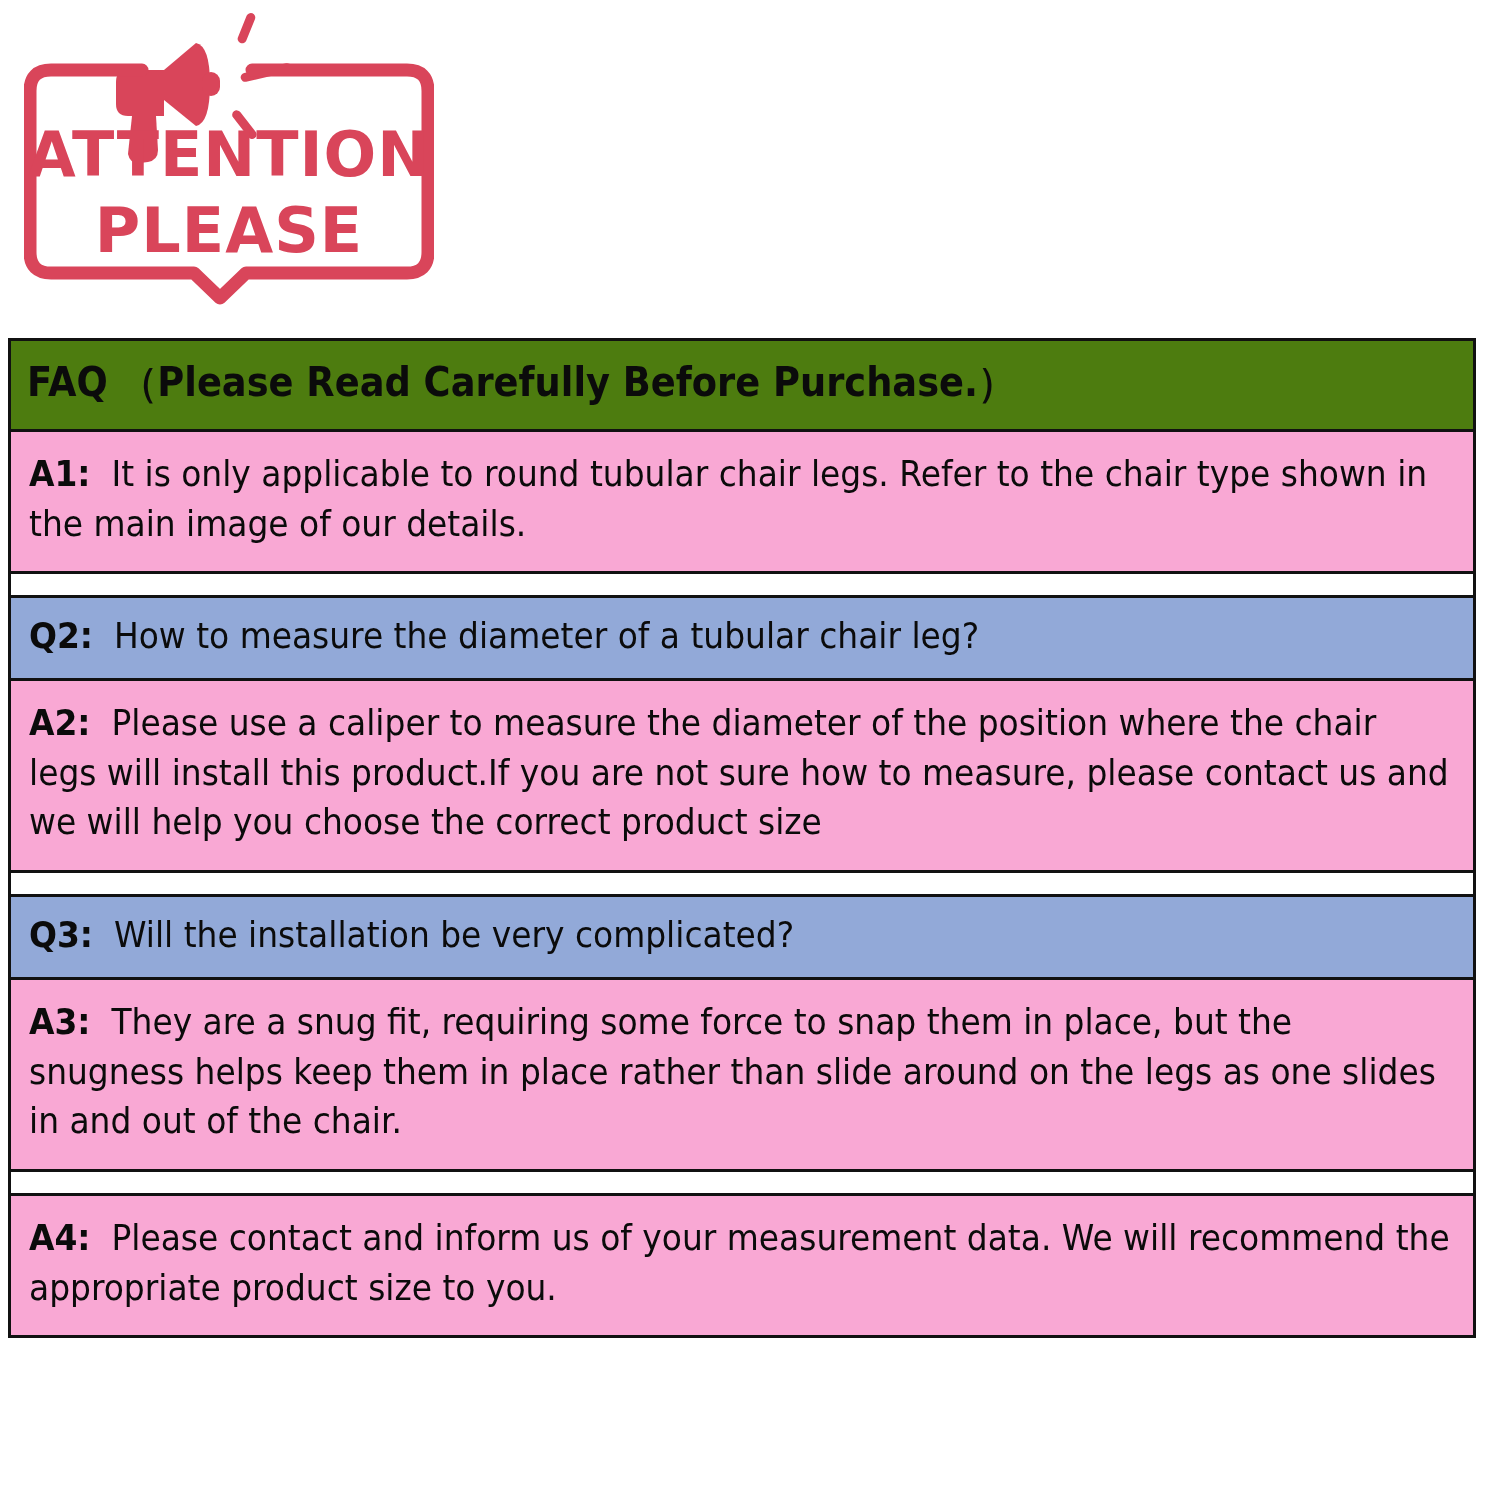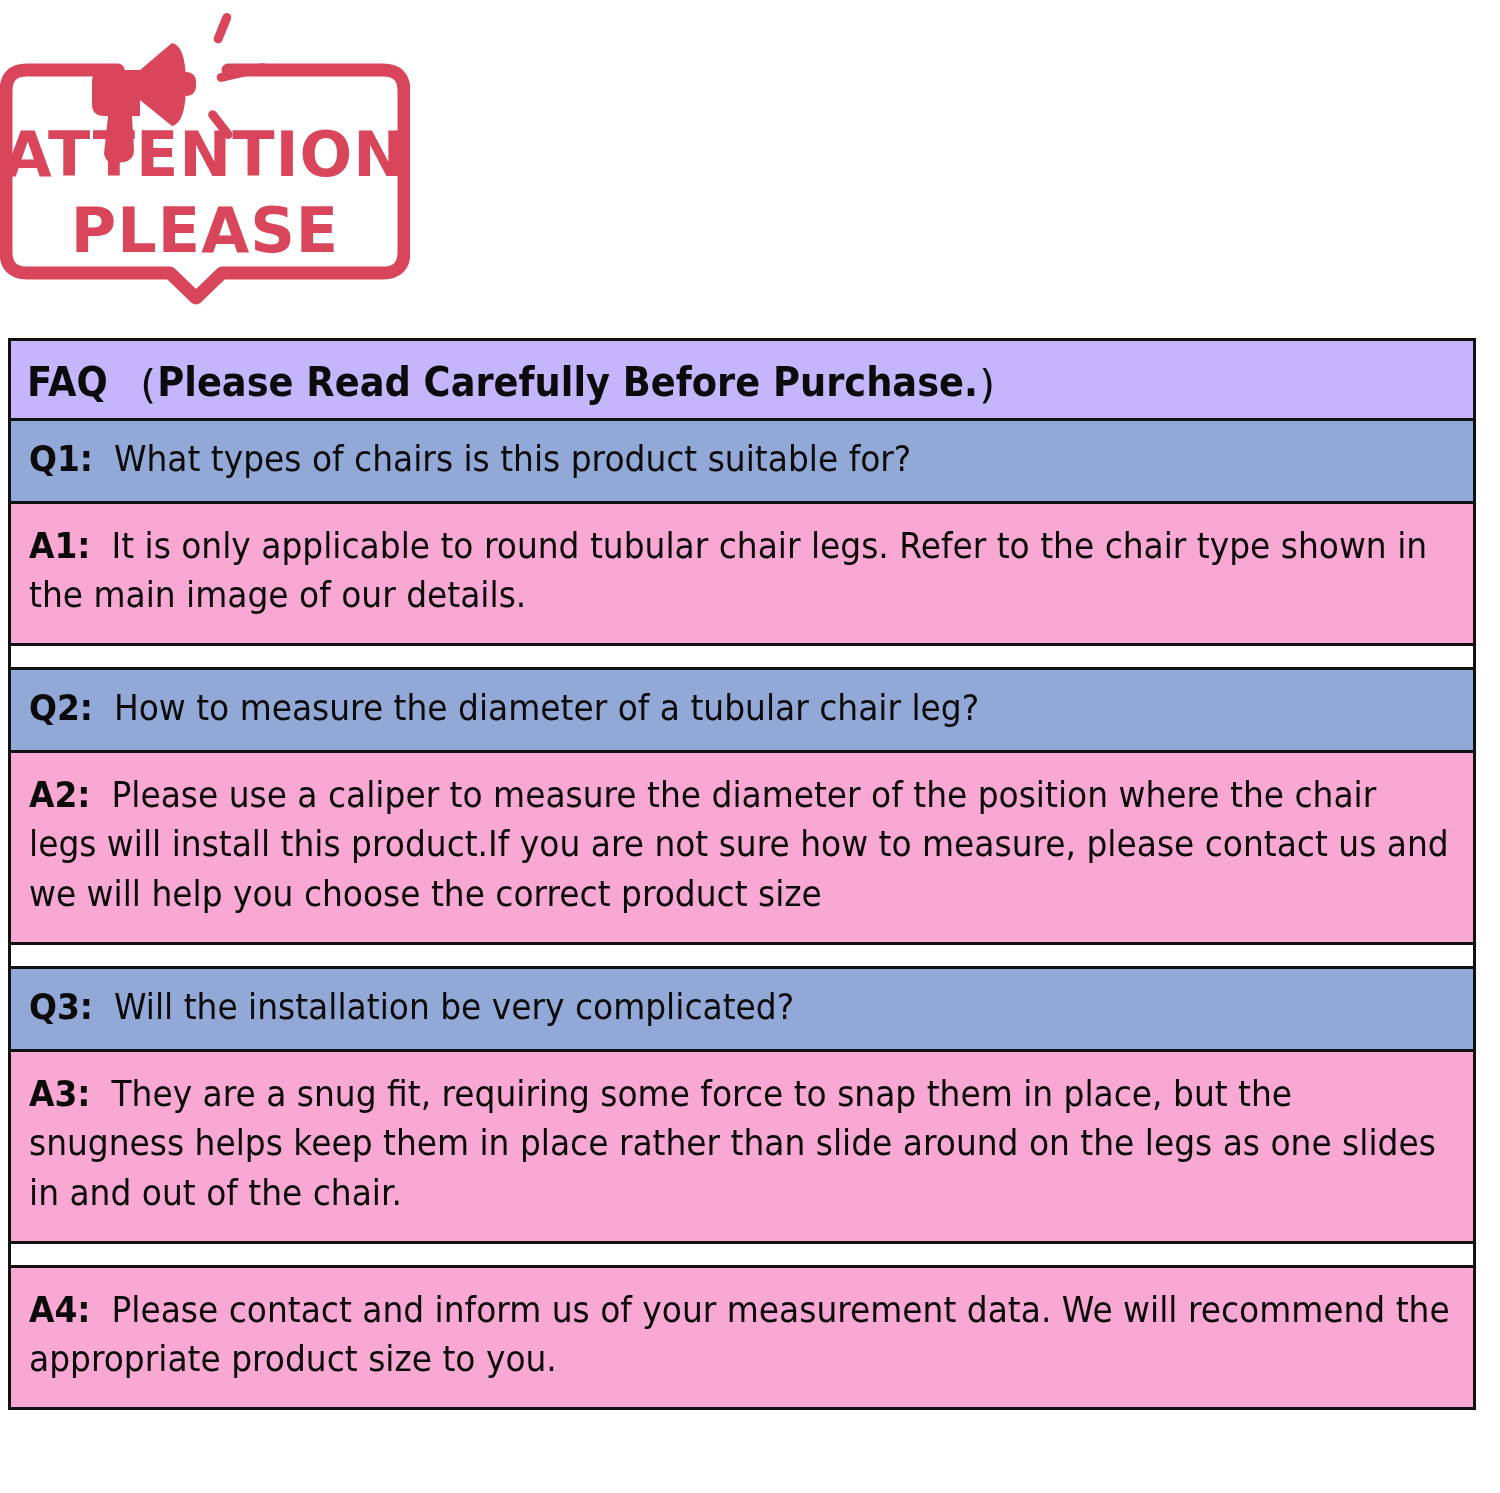--- a/index.html
+++ b/index.html
@@ -16,21 +16,21 @@
 
   
   .header {
     position: relative;
     height: 330px;
     width: 1500px;
   }
 
   .attention-badge {
     position: absolute;
-    left: 0;
+    left: 24px;
     top: 8px;
     width: 410px;
     height: 300px;
   }
 
   .attention-badge svg { display: block; }
 
   .title-block {
     position: absolute;
     left: 442px;
@@ -62,23 +62,23 @@
     background: #ffffff;
   }
 
   .row {
     box-sizing: border-box;
     width: 100%;
     position: relative;
   }
 
   .row-head {
-    background: #c4b5fd;
+    background: #4d7c0f;
     border-bottom: 3px solid #111111;
-    padding: 14px 16px 8px 16px;
+    padding: 14px 16px 19px 16px;
   }
   .row-head .htext {
     font-family: "DejaVu Sans", sans-serif;
     font-weight: bold;
     font-size: 40px;
     color: #0b0b0b;
     white-space: nowrap;
     transform: scaleX(0.92);
     transform-origin: left center;
   }
@@ -143,23 +143,20 @@
 
 
 </div>
 
 <div class="faq-table">
 
   <div class="row row-head">
     <div class="htext">FAQ （Please Read Carefully Before Purchase.）</div>
   </div>
 
-  <div class="row row-q">
-    <div class="qa-text q"><span class="lbl">Q1:</span>&nbsp; <span>What types of chairs is this product suitable for?</span></div>
-  </div>
   <div class="row row-a">
     <div class="qa-text a"><span class="lbl">A1:</span>&nbsp; <span>It is only applicable to round tubular chair legs. Refer to the chair type shown in the main image of our details.</span></div>
   </div>
   <div class="row row-spacer"></div>
 
   <div class="row row-q">
     <div class="qa-text q"><span class="lbl">Q2:</span>&nbsp; <span>How to measure the diameter of a tubular chair leg?</span></div>
   </div>
   <div class="row row-a">
     <div class="qa-text a"><span class="lbl">A2:</span>&nbsp; <span>Please use a caliper to measure the diameter of the position where the chair legs will install this product.If you are not sure how to measure, please contact us and we will help you choose the correct product size</span></div>

